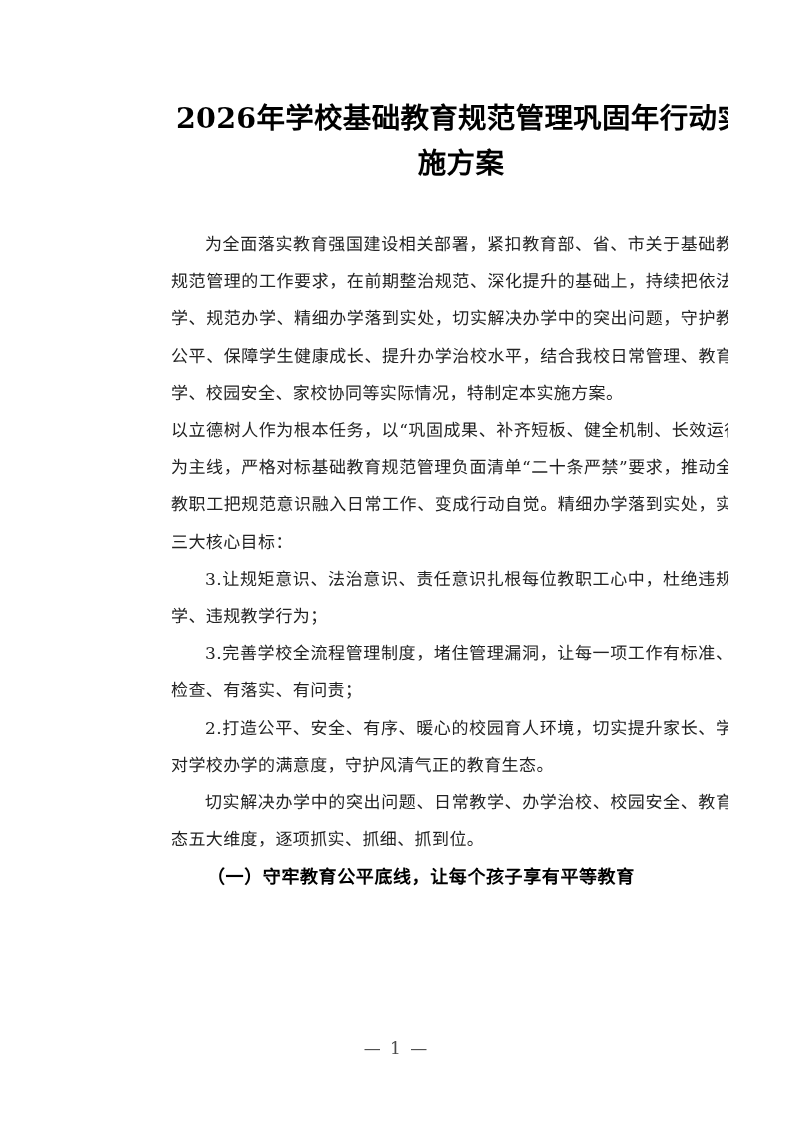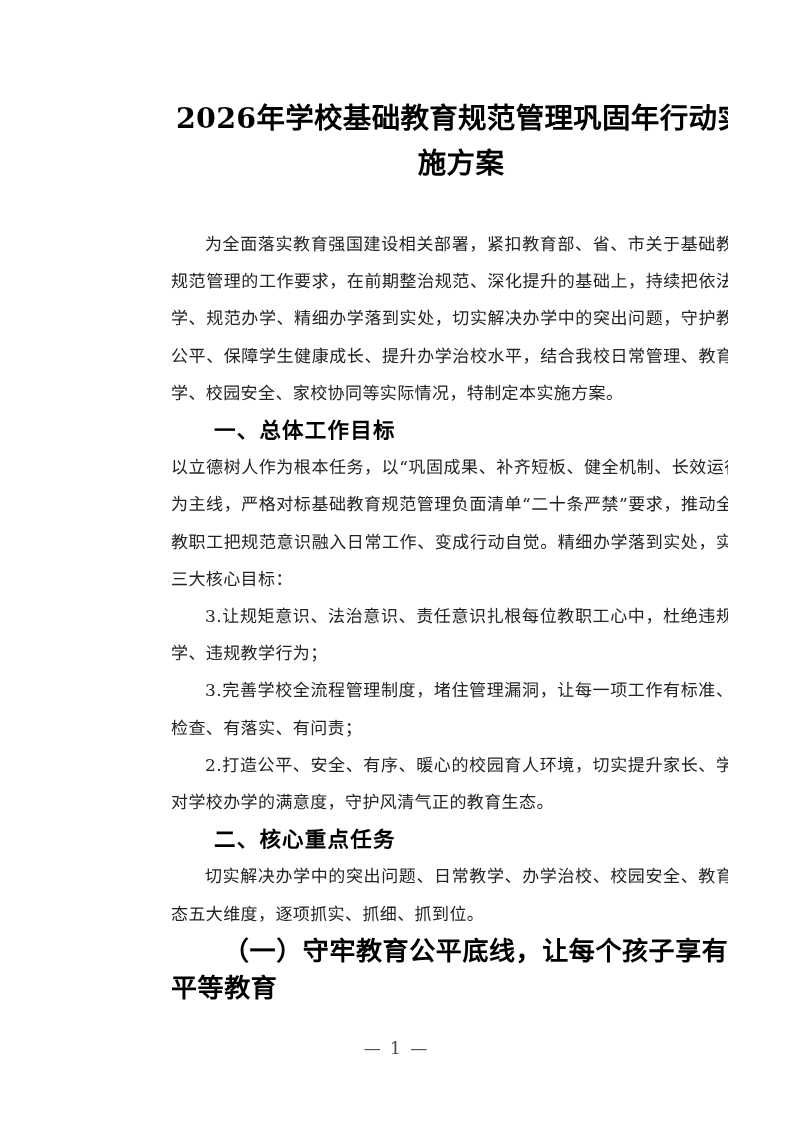--- a/index.html
+++ b/index.html
@@ -73,21 +73,21 @@
     color: #000000;
     margin: 0;
     letter-spacing: 1.2px;
     text-indent: 2em;
     text-align: left;
   }
 
   .sub-heading {
     font-family: "DejaVu Serif", "Liberation Serif", serif;
     font-weight: bold;
-    font-size: 26px;
+    font-size: 18px;
     line-height: 37.2px;
     color: #000000;
     margin: 0;
     letter-spacing: 0.6px;
     text-indent: 2em;
     text-align: left;
   }
 
   
   .page-footer {
@@ -108,26 +108,24 @@
 <div class="page">
 
   <div class="content">
 
     <h1 class="doc-title">2026年学校基础教育规范管理巩固年行动实施方案</h1>
 
     <div class="title-gap"></div>
 
     <div id="blocks">
         <p class="para">为全面落实教育强国建设相关部署，紧扣教育部、省、市关于基础教育规范管理的工作要求，在前期整治规范、深化提升的基础上，持续把依法办学、规范办学、精细办学落到实处，切实解决办学中的突出问题，守护教育公平、保障学生健康成长、提升办学治校水平，结合我校日常管理、教育教学、校园安全、家校协同等实际情况，特制定本实施方案。</p>
-        <p class="heading">一、总体工作目标</p>
         <p class="para no-indent">以立德树人作为根本任务，以“巩固成果、补齐短板、健全机制、长效运行”为主线，严格对标基础教育规范管理负面清单“二十条严禁”要求，推动全校教职工把规范意识融入日常工作、变成行动自觉。精细办学落到实处，实现三大核心目标：</p>
         <p class="para">3.让规矩意识、法治意识、责任意识扎根每位教职工心中，杜绝违规办学、违规教学行为；</p>
         <p class="para">3.完善学校全流程管理制度，堵住管理漏洞，让每一项工作有标准、有检查、有落实、有问责；</p>
         <p class="para">2.打造公平、安全、有序、暖心的校园育人环境，切实提升家长、学生对学校办学的满意度，守护风清气正的教育生态。</p>
-        <p class="heading">二、核心重点任务</p>
         <p class="para">切实解决办学中的突出问题、日常教学、办学治校、校园安全、教育生态五大维度，逐项抓实、抓细、抓到位。</p>
         <p class="sub-heading">（一）守牢教育公平底线，让每个孩子享有平等教育</p>
       </div>
 
   </div>
 
   <div class="page-footer">— 1 —</div>
 
 </div>
 

